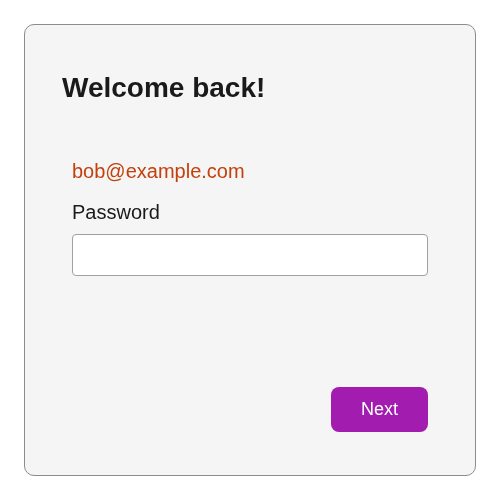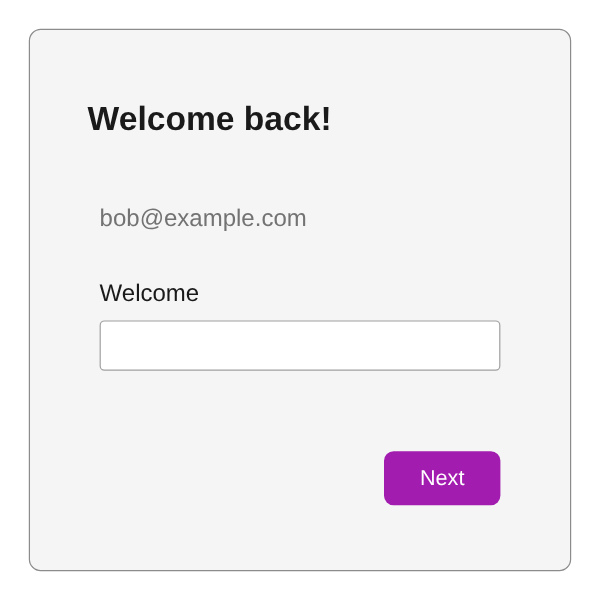--- a/index.html
+++ b/index.html
@@ -15,35 +15,35 @@
       display: flex;
       align-items: center;
       justify-content: center;
     }
     .login-card {
       width: 452px;
       height: 452px;
       background: #f5f5f5;
       border: 1px solid #8c8c8c;
       border-radius: 10px;
-      padding: 48px;
+      padding: 37px;
       display: flex;
       flex-direction: column;
     }
     .title {
       font-size: 28px;
       font-weight: 700;
       color: #1a1a1a;
       margin-top: 10px;
       margin-bottom: 56px;
     }
     .email {
       font-size: 20px;
-      color: #737373;
-      margin-bottom: 40px;
+      color: #c2410c;
+      margin-bottom: 18px;
       padding-left: 10px;
     }
     .field-label {
       font-size: 20px;
       color: #1a1a1a;
       margin-bottom: 10px;
       padding-left: 10px;
     }
     .password-input {
       width: 100%;
@@ -74,18 +74,18 @@
       cursor: pointer;
       font-family: inherit;
     }
   </style>
 </head>
 <body>
 
 <div class="login-card">
   <h1 class="title">Welcome back!</h1>
   <div class="email">bob@example.com</div>
-  <label class="field-label">Welcome</label>
+  <label class="field-label">Password</label>
   <input type="password" class="password-input" value="" style="">
   <div class="button-row">
     <button class="next-button">Next</button>
   </div>
 </div>
 
 </body></html>

